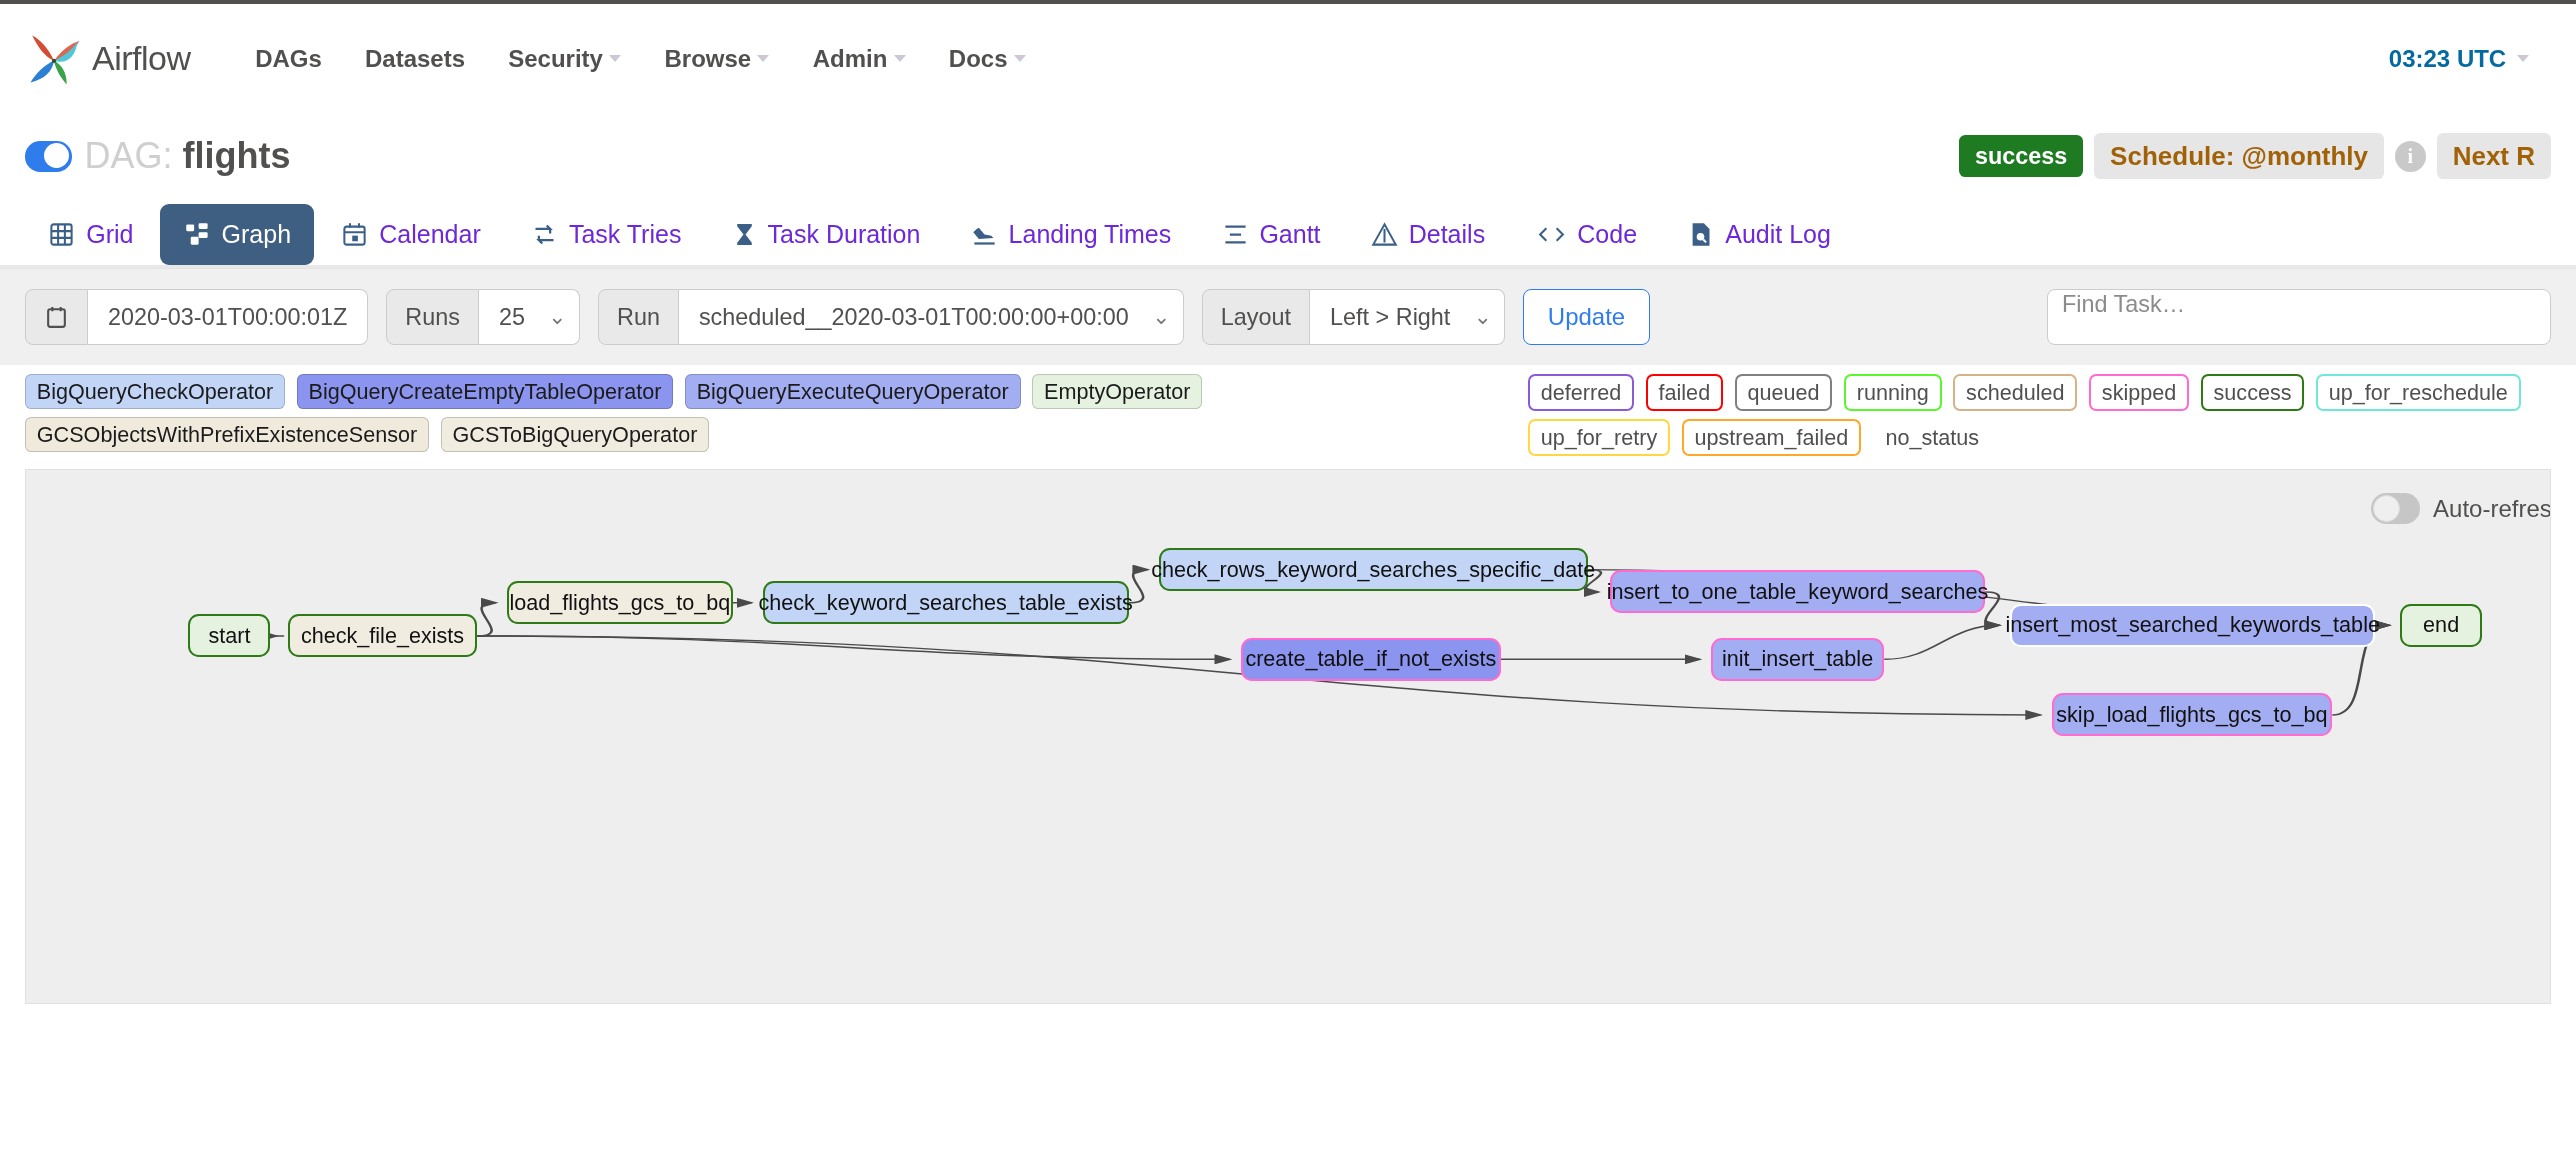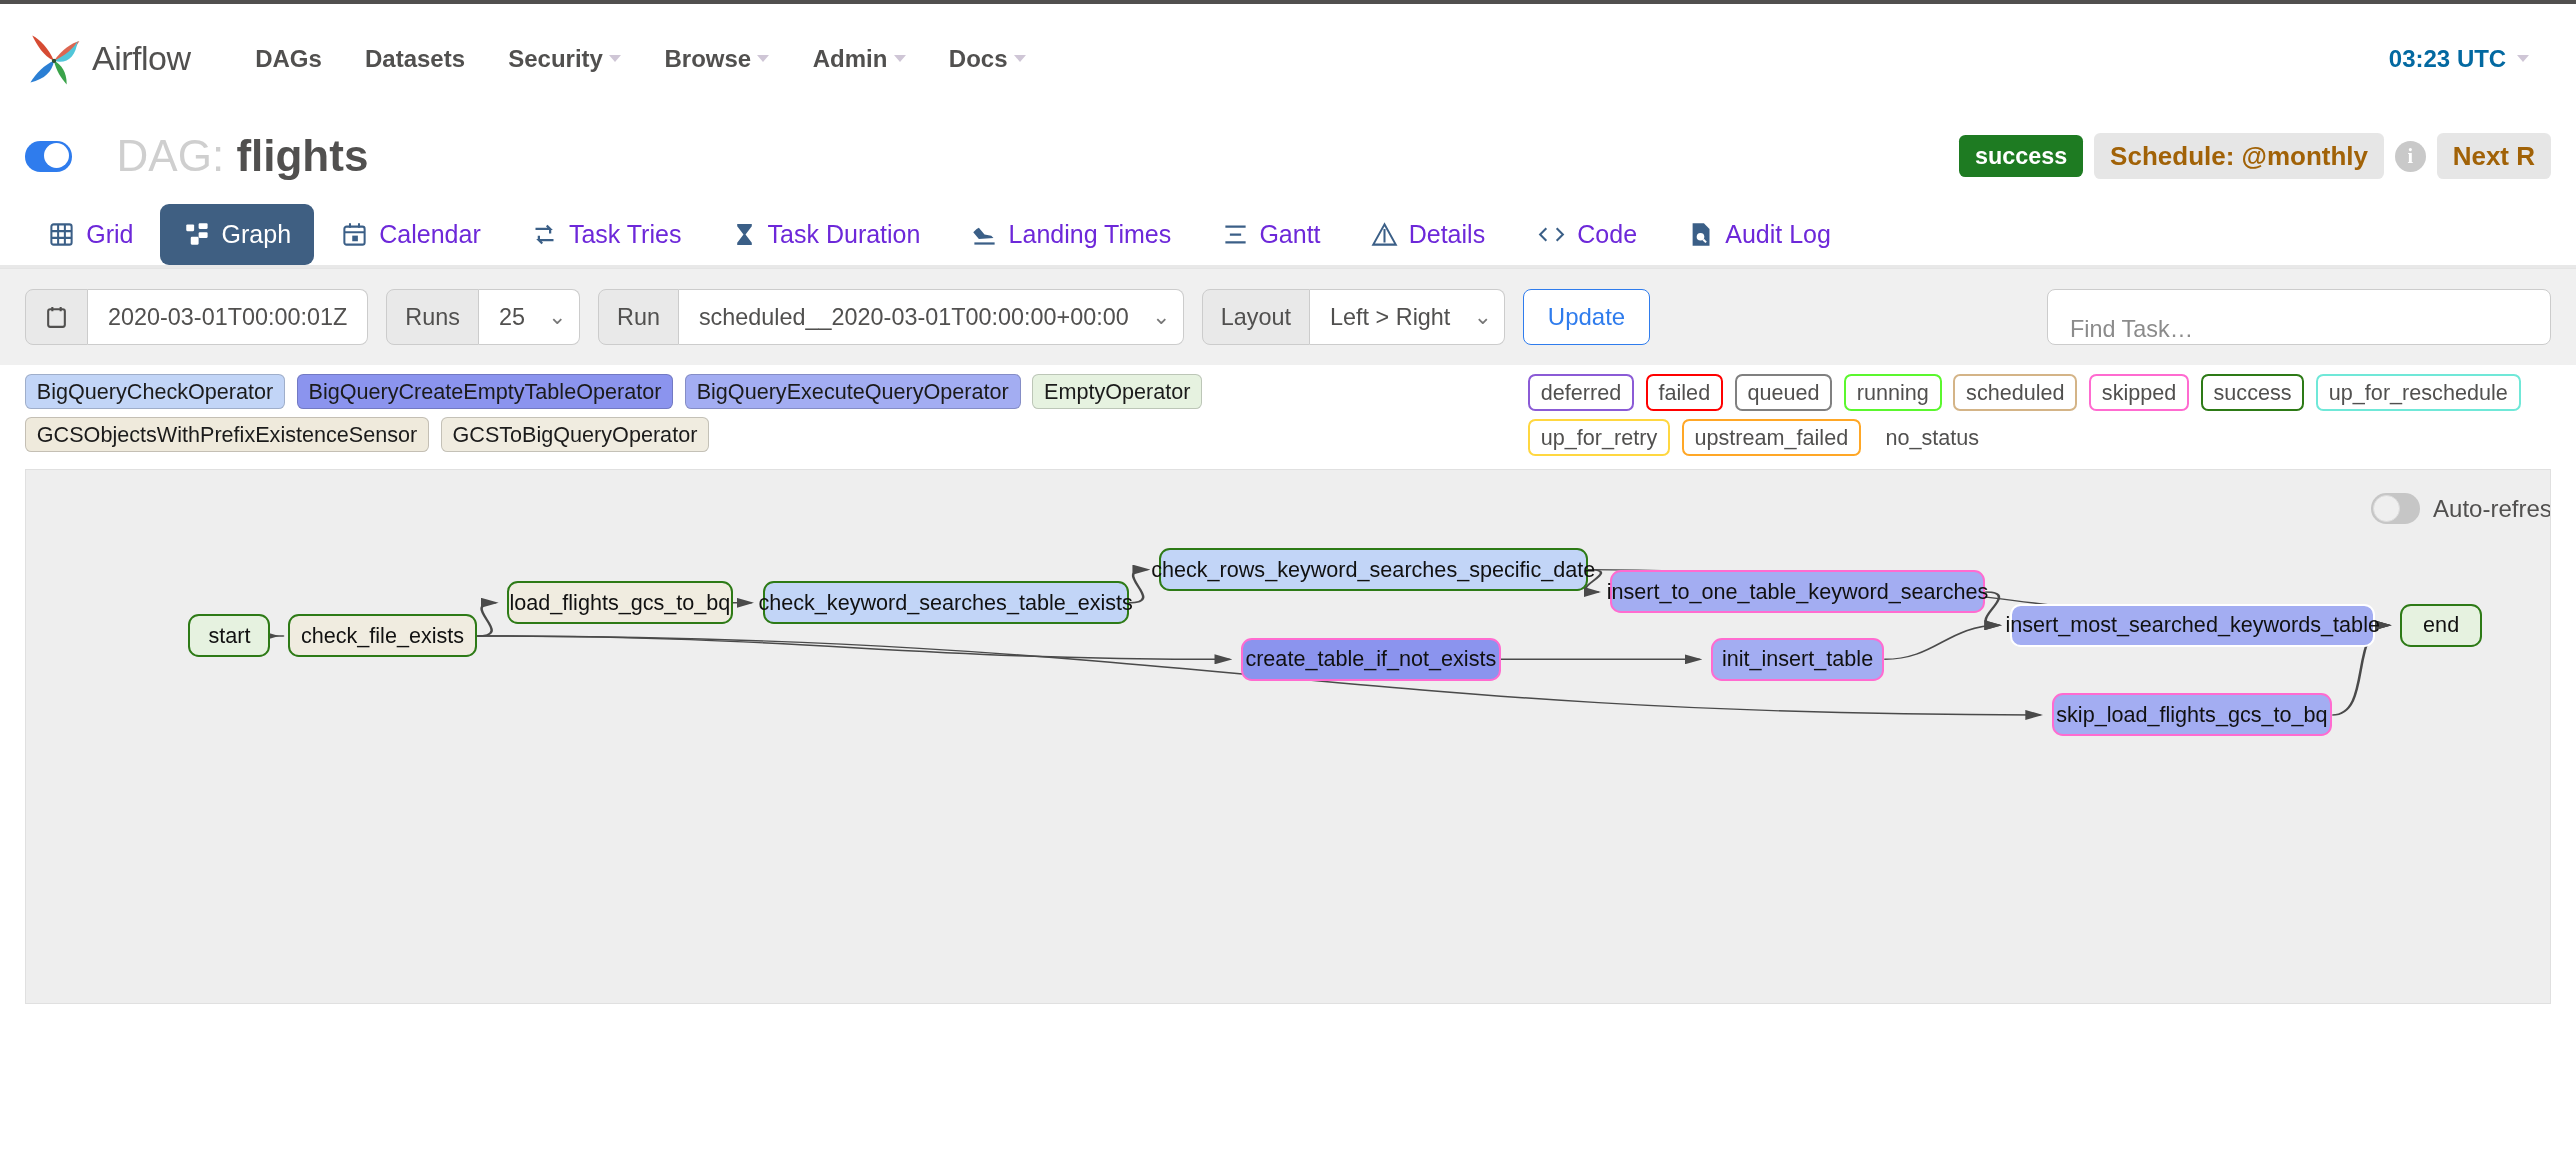--- a/index.html
+++ b/index.html
@@ -35,21 +35,21 @@
   
   .dagbar {
     height: 86px; background:#fff; display:flex; align-items:center;
     padding: 0 25px; position:relative;
   }
   .toggle {
     width:47px; height:31px; border-radius:15.3px; background:#2f7ced;
     position:relative; flex:none; cursor:pointer; margin-right:12.6px;
   }
   .toggle .knob { position:absolute; top:2.7px; right:2.7px; width:25px;height:25px;border-radius:50%;background:#fff;}
-  .dag-title { font-size:44px; font-weight:bold;margin-left:32px; }
+  .dag-title { font-size:36px; font-weight:bold; }
   .dag-title .muted { color:#cfcfcf; font-weight:normal; }
   .dag-right { margin-left:auto; display:flex; align-items:center; gap:10.8px; }
   .badge-success {
     background:#1e7b22; color:#fff; font-weight:bold; font-size:23.4px;
     padding:7.2px 16px; border-radius:6.3px;
   }
   .badge-grey {
     background:#e6e6e6; color:#a16207; font-weight:bold; font-size:26px;
     padding:7.2px 16px; border-radius:6.3px; white-space:nowrap;
   }
@@ -88,21 +88,21 @@
   }
   .ifield.sel { padding-right:12.6px; gap:23.4px; }
   .chev { color:#777; font-size:21.6px; }
   .btn-outline {
     border:1.8px solid #2f7ced; color:#2f7ced; background:#fff; font-size:24px;
     padding:0 23.4px; height:56px; border-radius:8px; display:flex;align-items:center;
     cursor:pointer;
   }
   .findtask {
     margin-left:auto; background:#fff; border:1.8px solid #ccc; border-radius:8px;
-    height:56px; display:flex;align-items:flex-end; padding:0 20px; min-width:504px;
+    height:56px; display:flex;align-items:flex-start; padding:0 12px; min-width:504px;
   }
   .findtask input {
     border:0; outline:0; font-size:23.4px; font-family:inherit; color:#51504f; width:100%;
     background:transparent;
   }
   .findtask input::placeholder { color:#8b8b8b; }
 
   
   .legends { background:#fff; padding:9px 25px 7.2px 25px; display:flex; gap:27px; align-items:flex-start;}
   .legend-col { display:flex; flex-wrap:wrap; gap:8px 11.7px; align-content:flex-start; }

